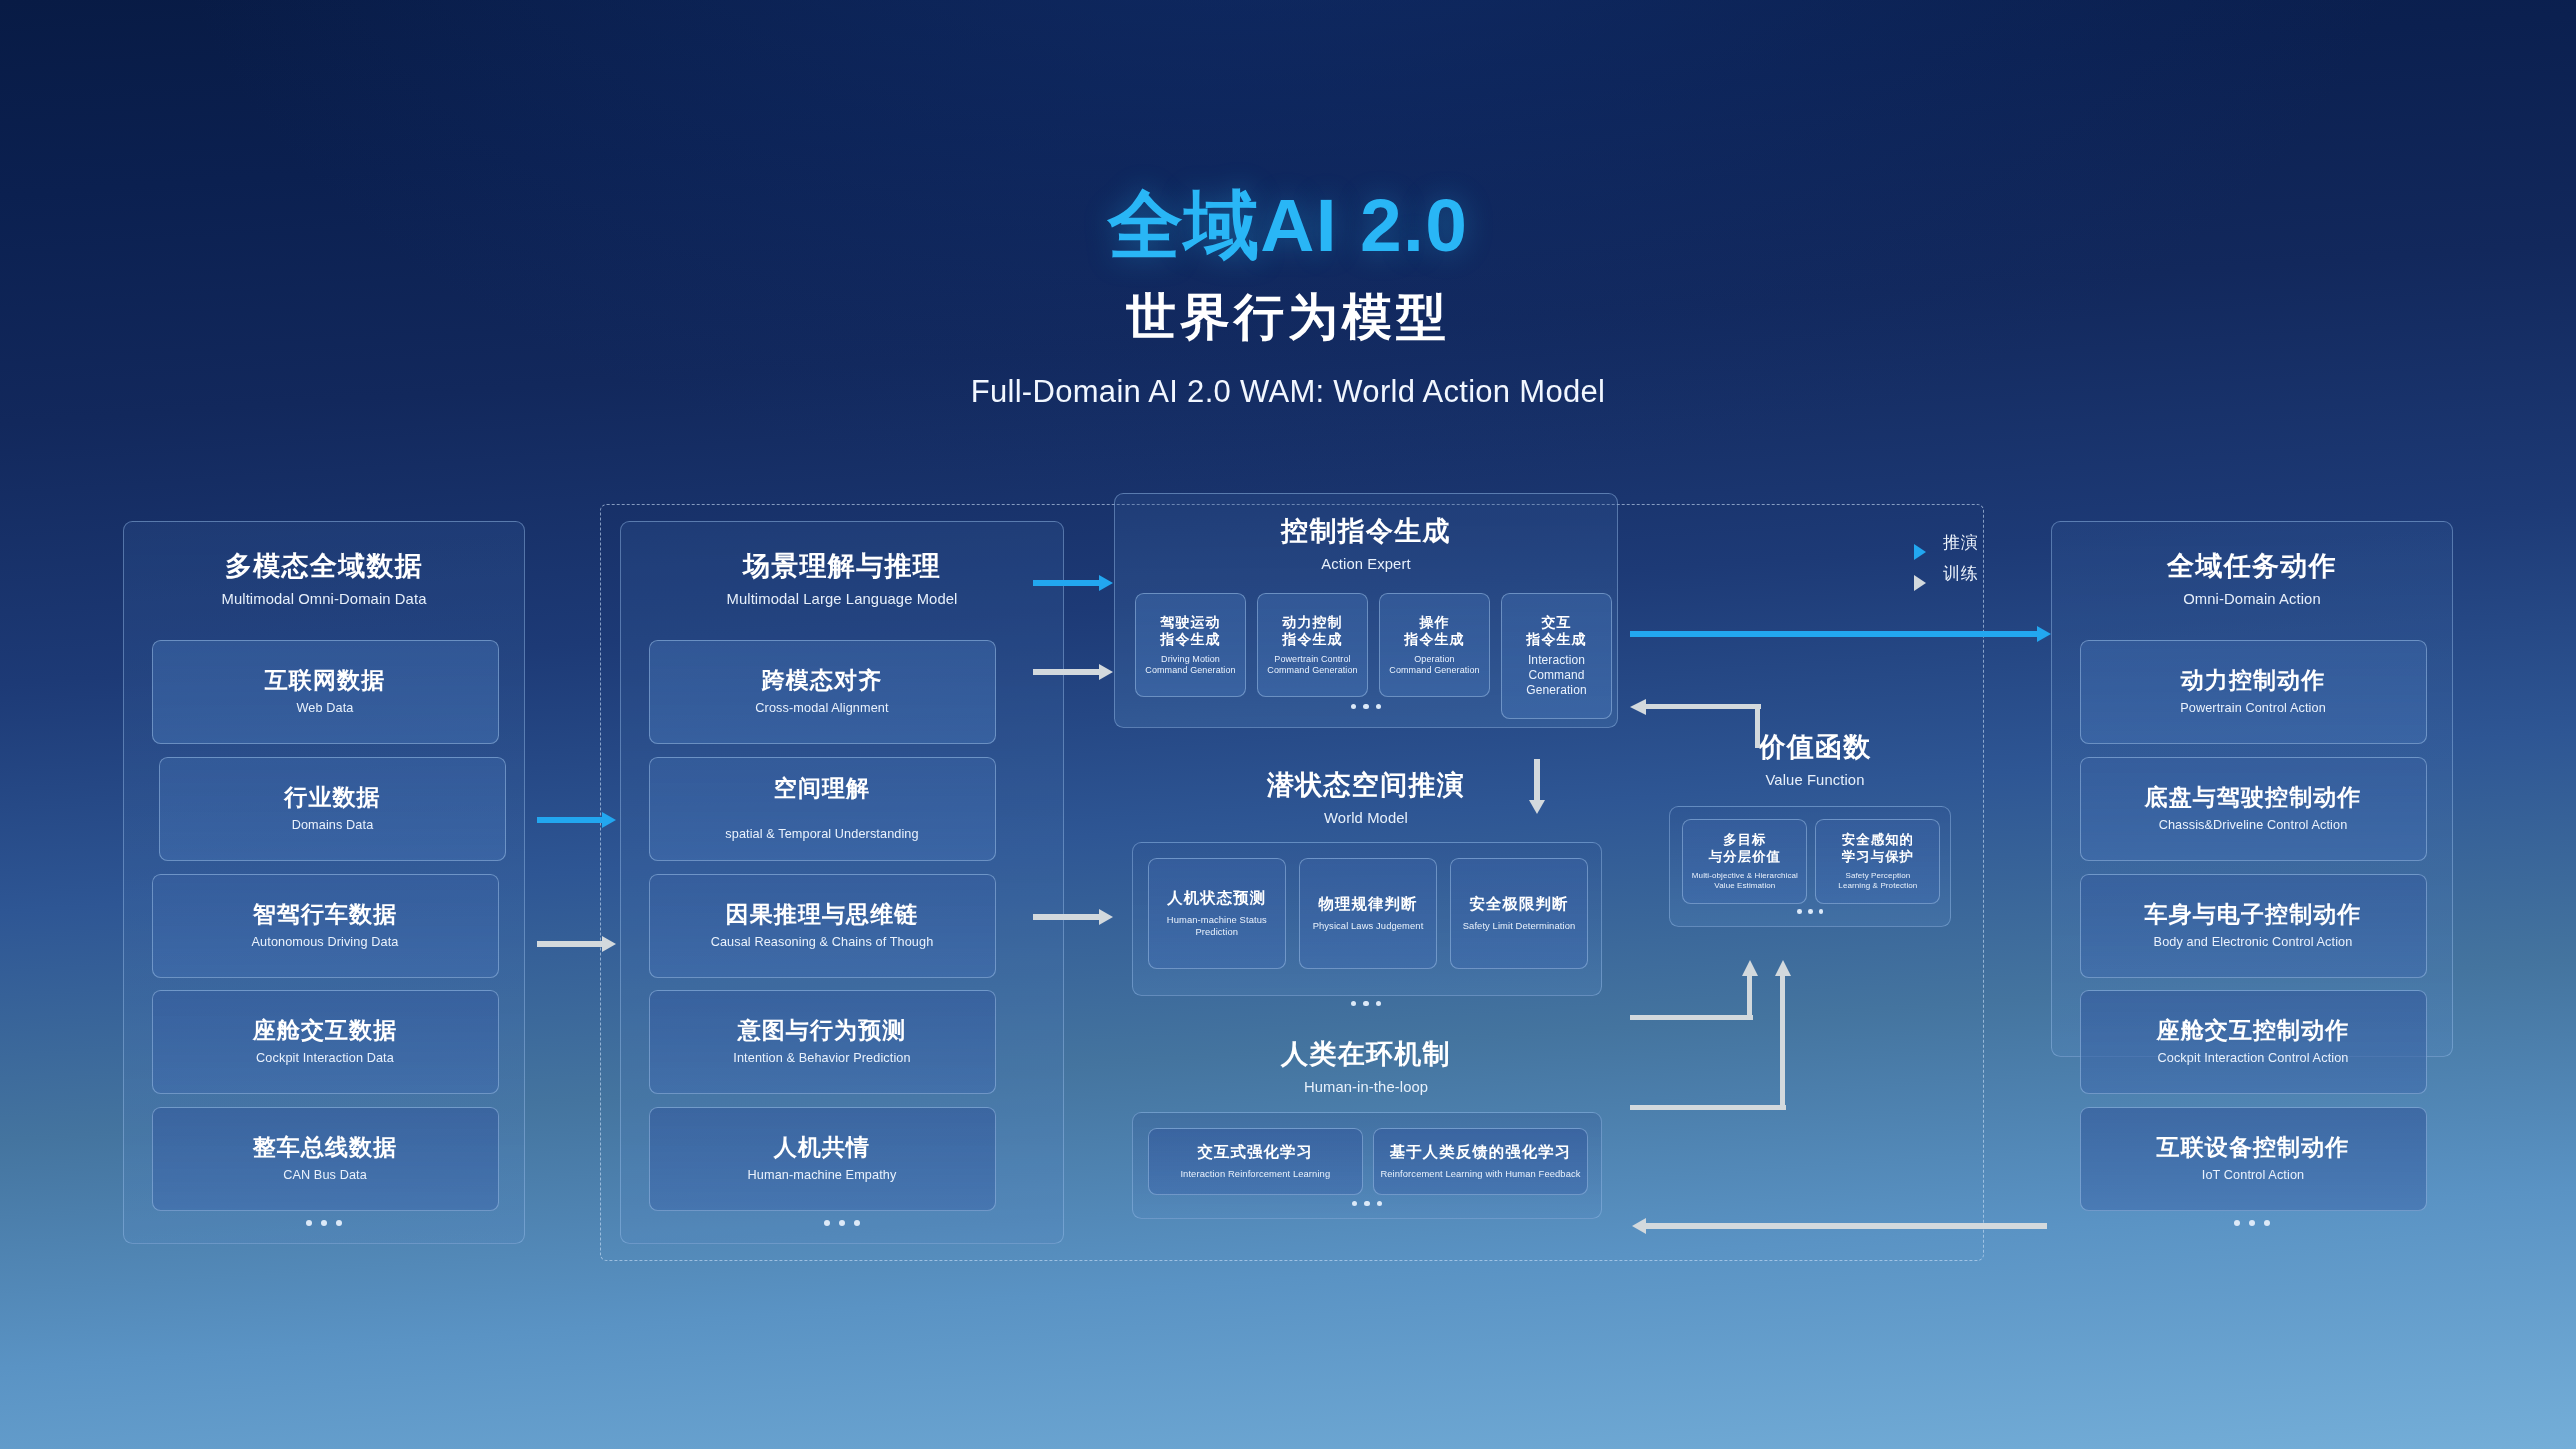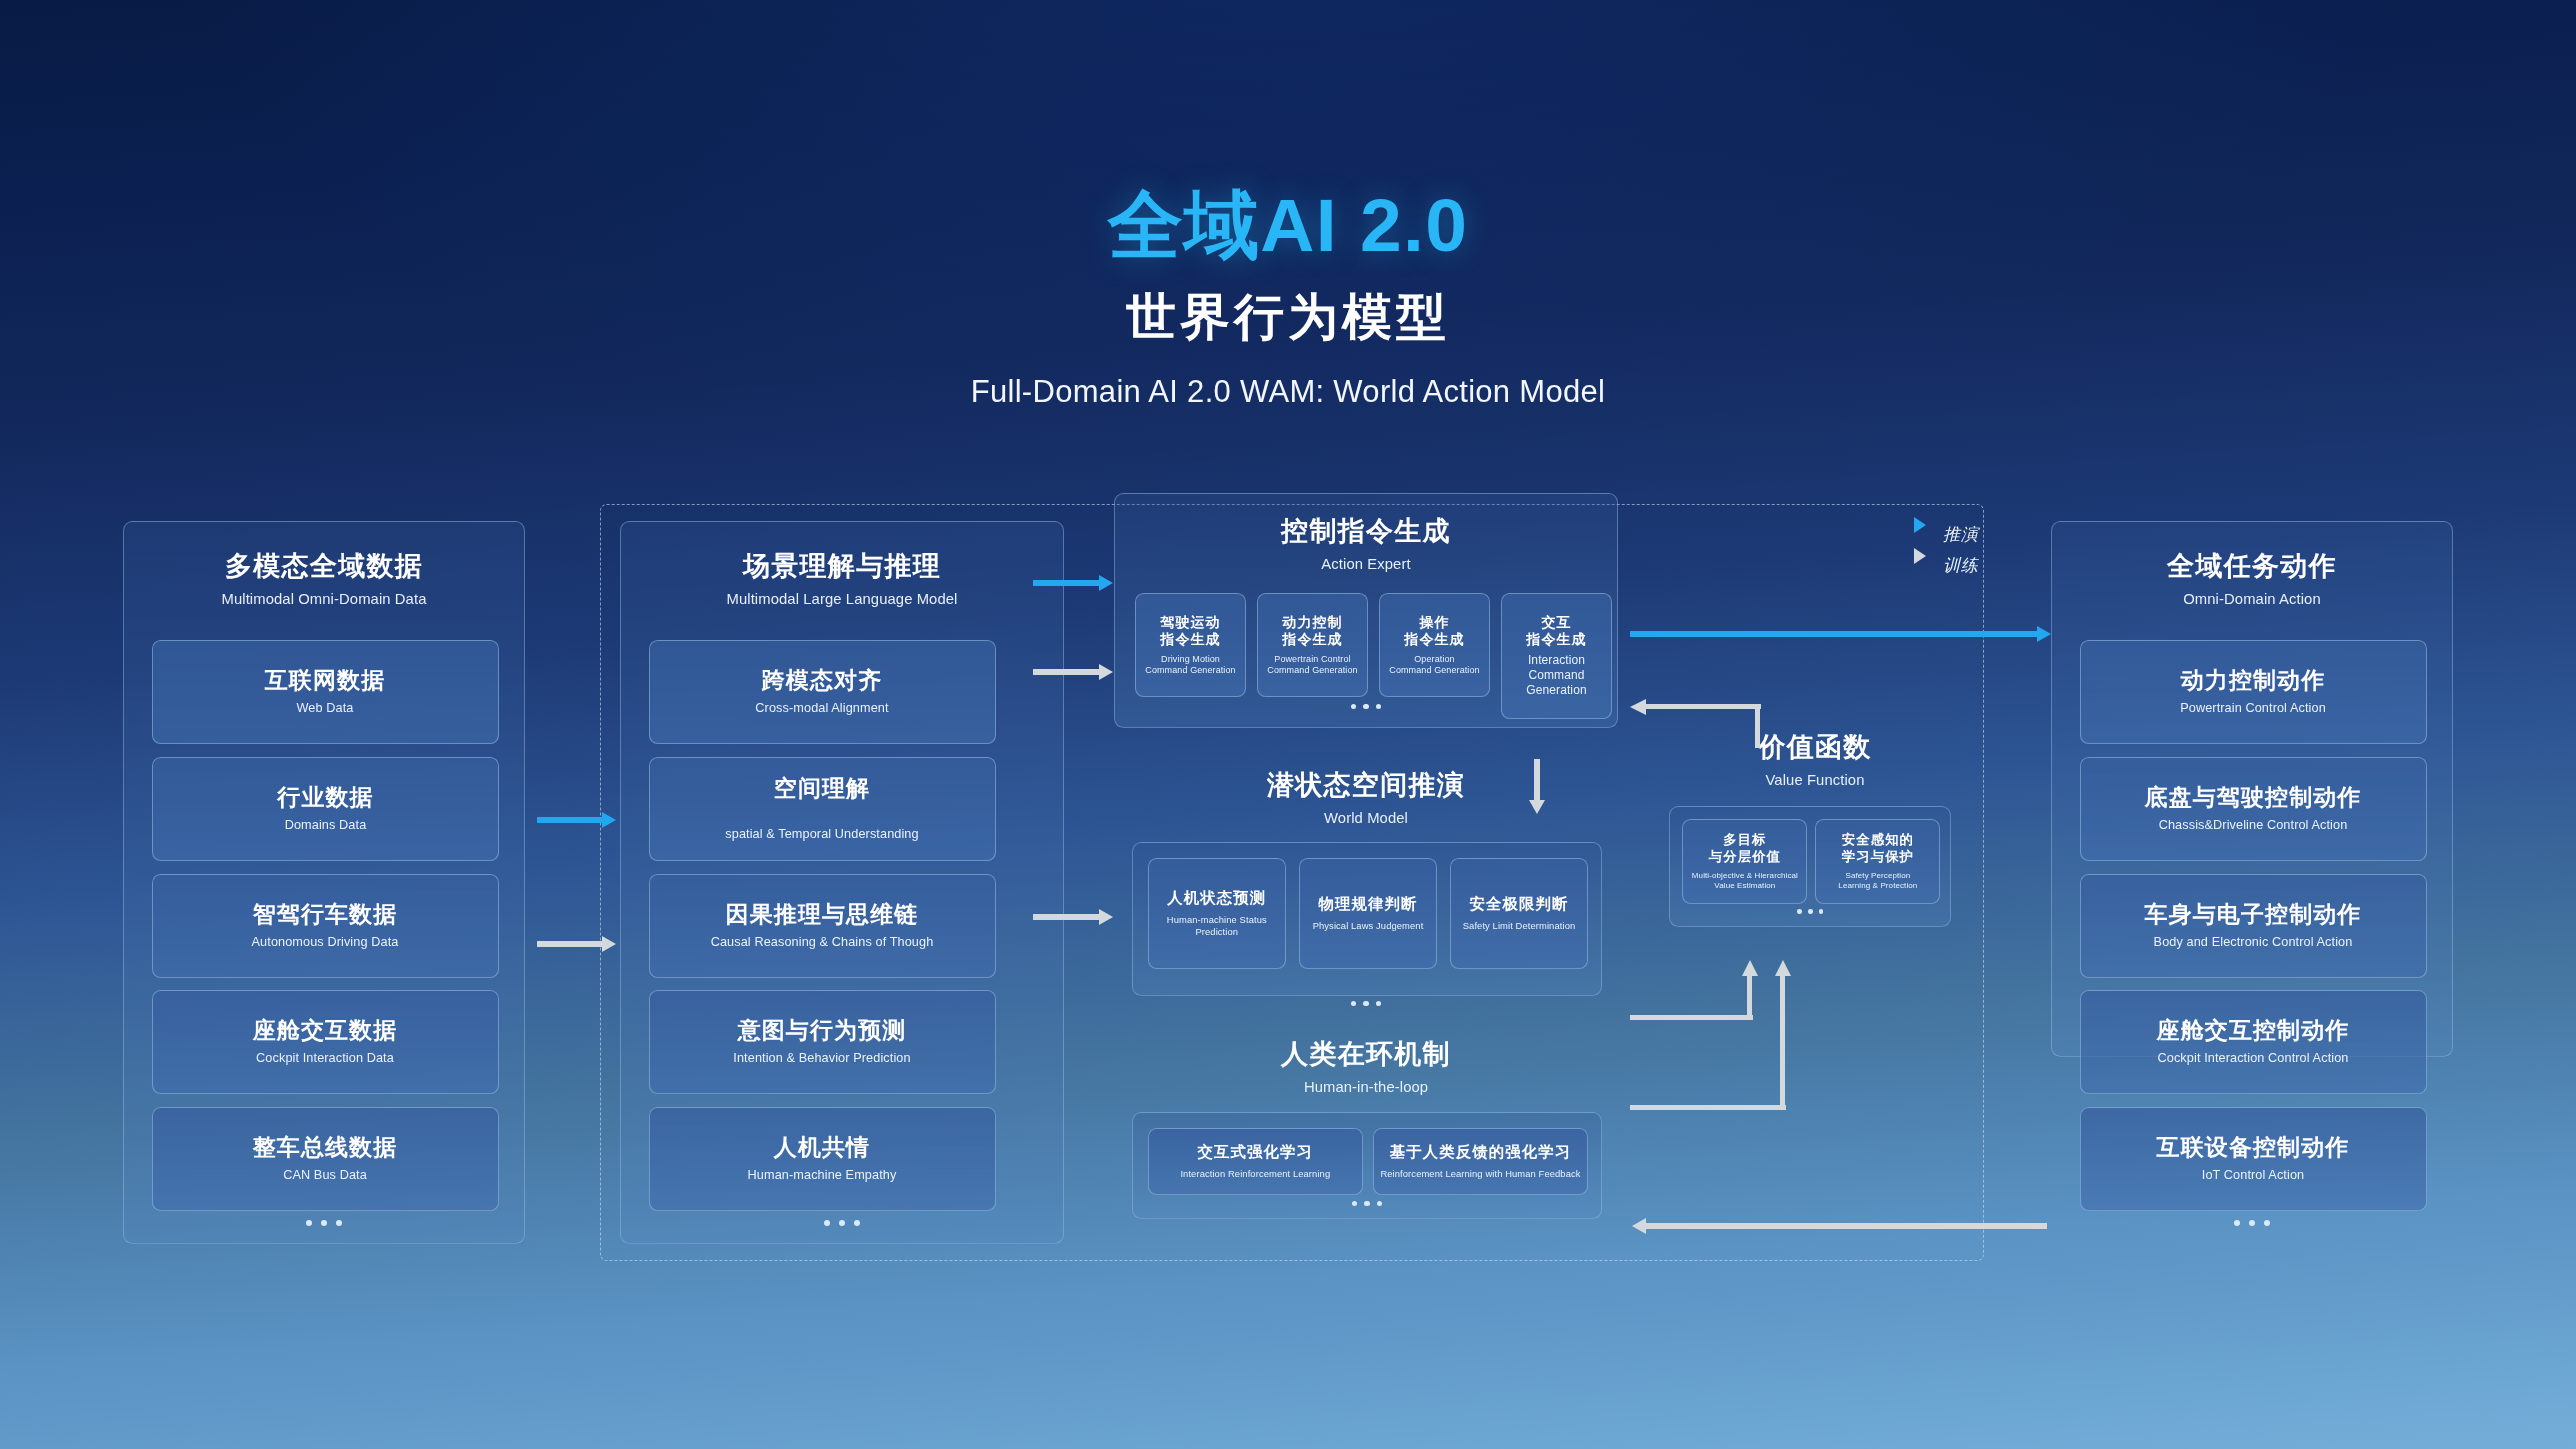--- a/index.html
+++ b/index.html
@@ -61,21 +61,21 @@
   .dots i { width:6px; height:6px; border-radius:50%; background:#dce9f8; display:block; }
 
   
   #dash-wrap {
     position:absolute; left:600px; top:504px; width:1384px; height:757px;
     border:1.3px dashed rgba(205,225,248,0.60); border-radius:6.7px;
   }
 
   
   #legend { position:absolute; left:1851px; top:523px; width:134px; }
-  .legend-row { display:flex; align-items:flex-start; height:31px;font-style:italic; }
+  .legend-row { display:flex; align-items:flex-end; height:31px; }
   .legend-line { width:64px; height:4.7px; position:relative; }
   .legend-line::after {
     content:""; position:absolute; right:-11.4px; top:50%; transform:translateY(-50%);
     border-left:12.7px solid currentColor; border-top:8px solid transparent; border-bottom:8px solid transparent;
   }
   .legend-label { margin-left:28px; font-size:17px; font-weight:500; color:#eef4fc; letter-spacing:0.7px; }
 
   
   .arrow { position:absolute; }
   .arrow .shaft { position:absolute; }
@@ -127,21 +127,21 @@
 
 <div class="panel" style="left:123px; top:521px; width:402px; height:723px;">
   <div class="panel-head" style="margin-top:25.5px;">
     <div class="cn">多模态全域数据</div>
     <div class="en">Multimodal Omni-Domain Data</div>
   </div>
   <div class="card" style="position:absolute; left:27.5px; top:118px; width:347px; height:104px;">
     <span class="cn">互联网数据</span>
     <span class="en">Web Data</span>
   </div>
-  <div class="card" style="position:absolute; left:28px; top:235px; width:347px; height:104px;">
+  <div class="card" style="position:absolute; left:35px; top:235px; width:347px; height:104px;">
     <span class="cn">行业数据</span>
     <span class="en">Domains Data</span>
   </div>
   <div class="card" style="position:absolute; left:27.5px; top:352px; width:347px; height:104px;">
     <span class="cn">智驾行车数据</span>
     <span class="en">Autonomous Driving Data</span>
   </div>
   <div class="card" style="position:absolute; left:27.5px; top:468px; width:347px; height:104px;">
     <span class="cn">座舱交互数据</span>
     <span class="en">Cockpit Interaction Data</span>

